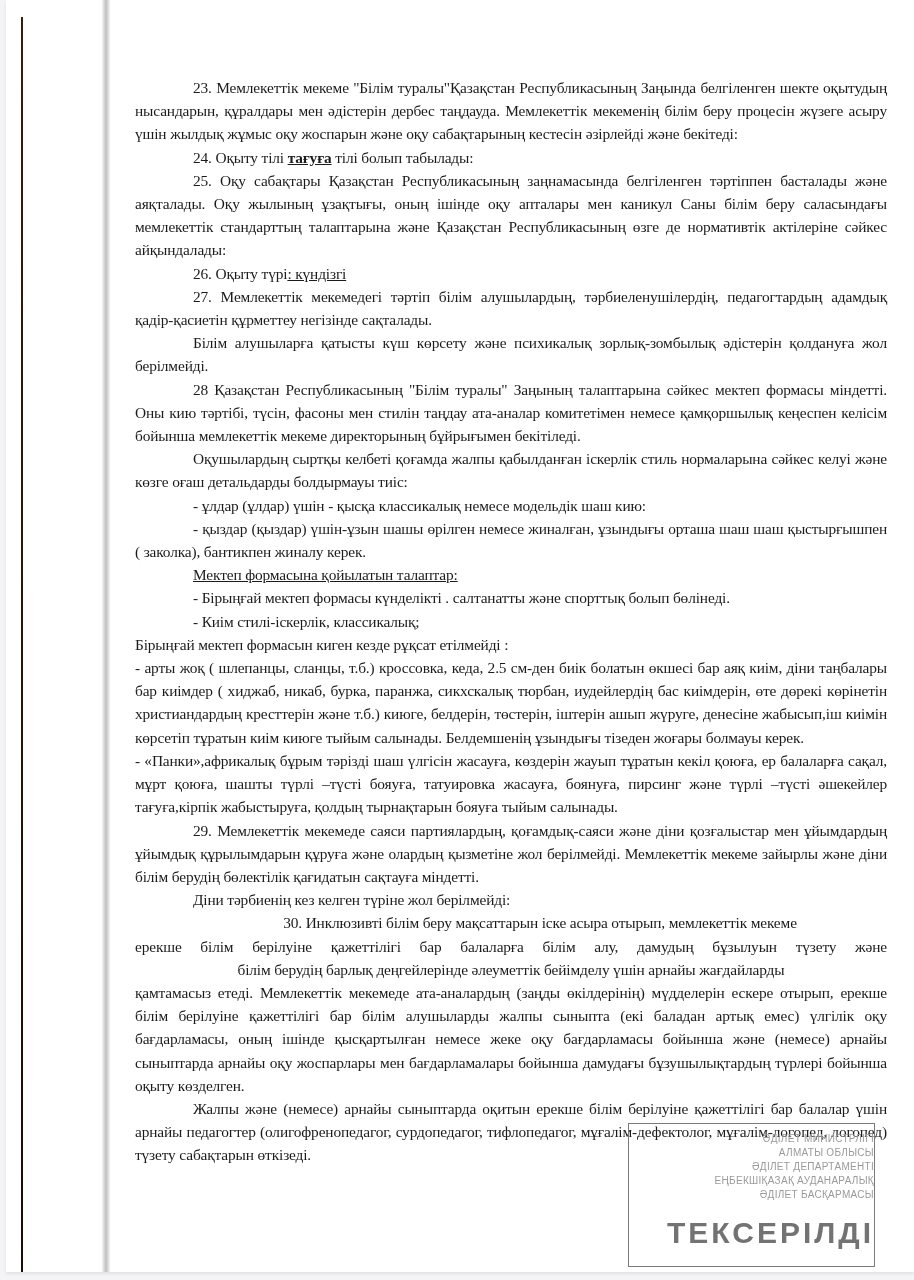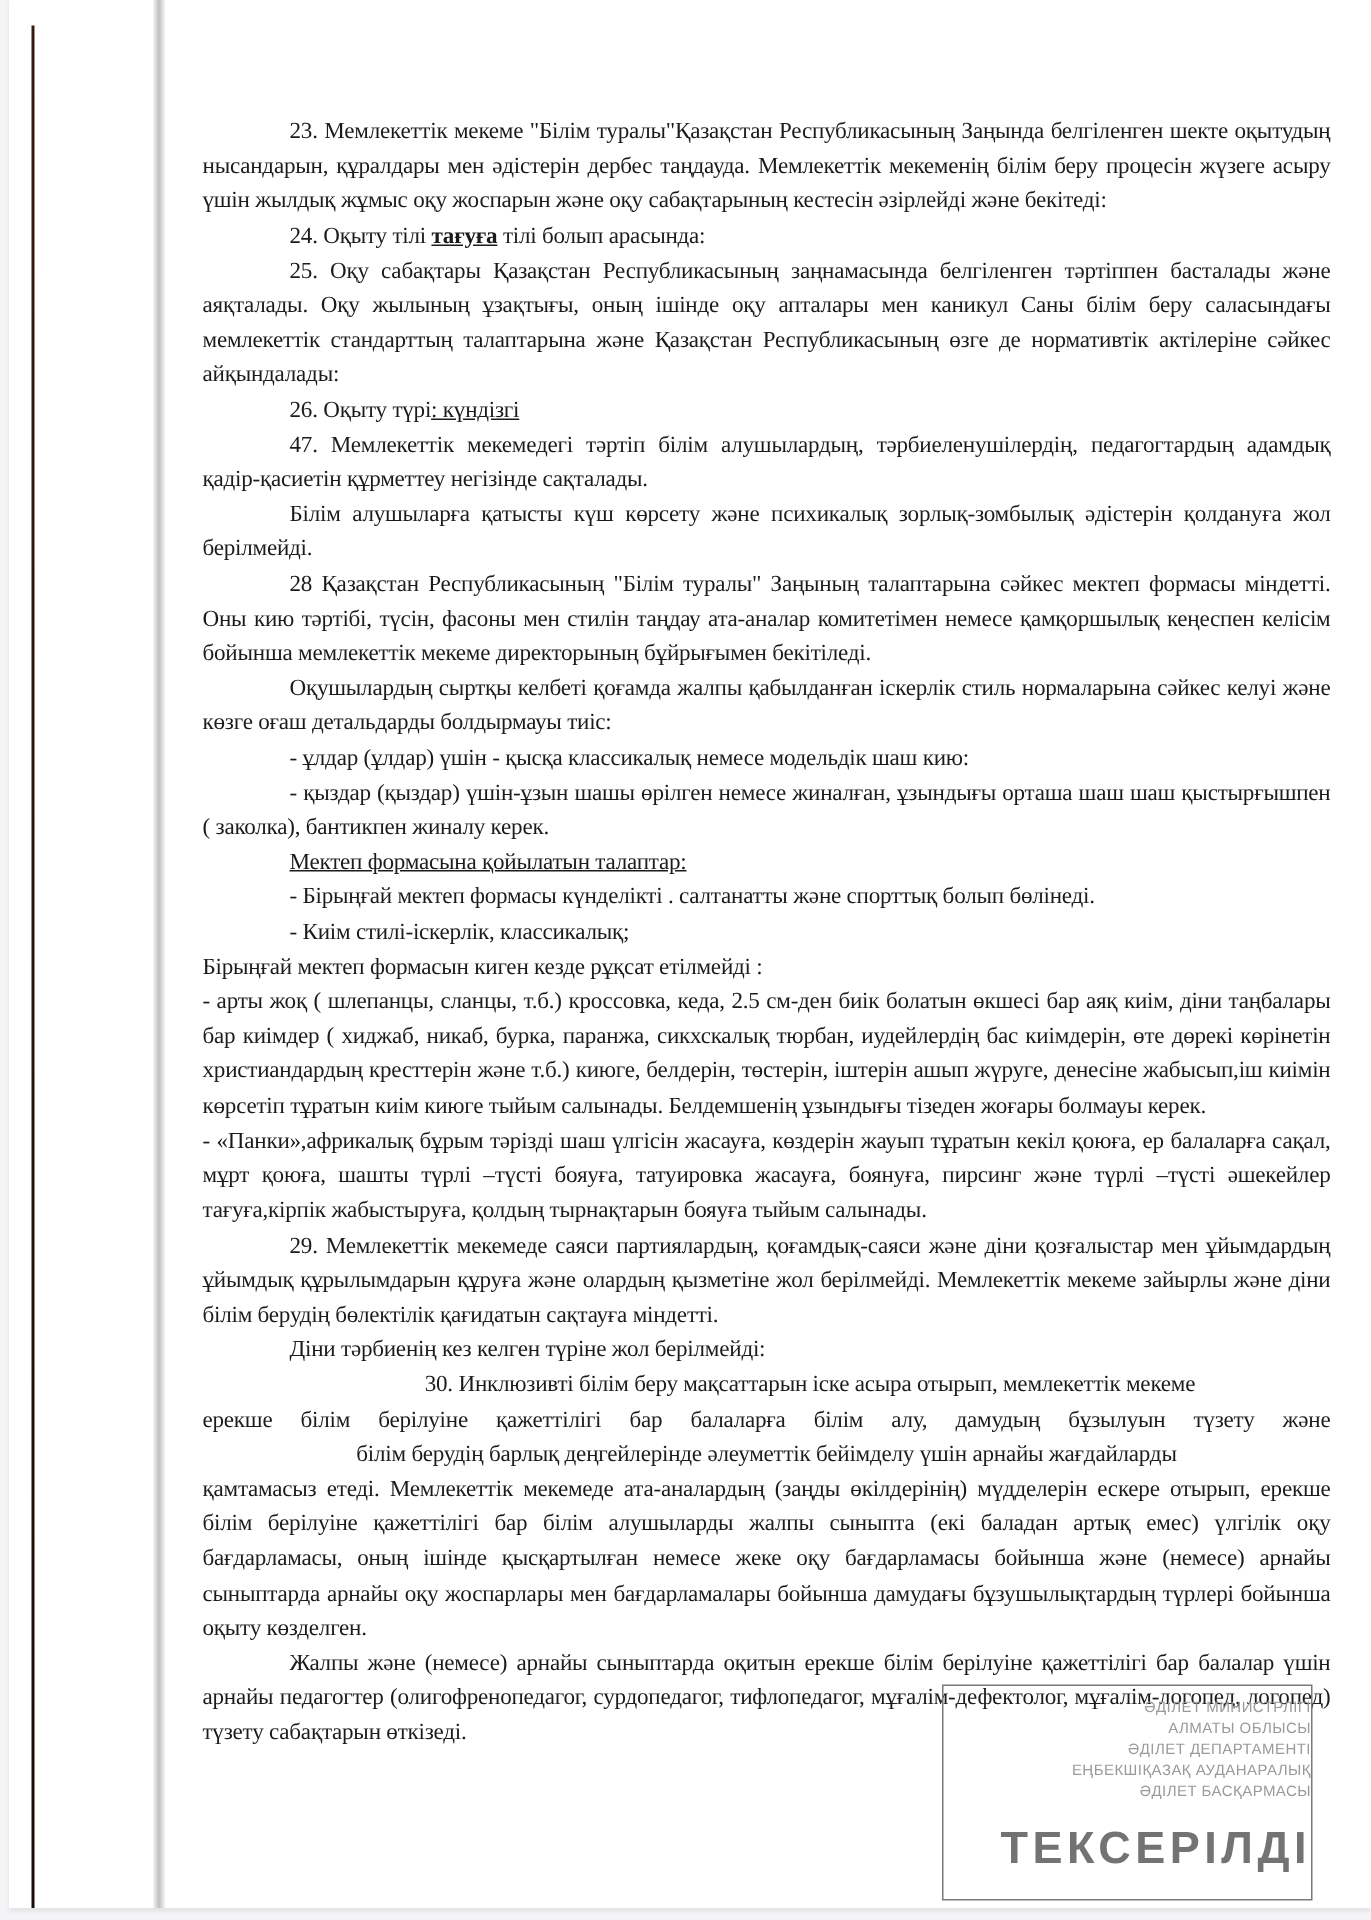--- a/index.html
+++ b/index.html
@@ -49,24 +49,24 @@
 </style>
 </head>
 <body>
 
 <div class="sheet">
   <div class="edge-line"></div>
   <div class="gutter"></div>
 
   <div class="page">
     <p class="ind2">23. Мемлекеттік мекеме "Білім туралы"Қазақстан Республикасының Заңында белгіленген шекте оқытудың нысандарын, құралдары мен әдістерін дербес таңдауда. Мемлекеттік мекеменің білім беру процесін жүзеге асыру үшін жылдық жұмыс оқу жоспарын және оқу сабақтарының кестесін әзірлейді және бекітеді:</p>
-    <p class="ind2"><span>24. Оқыту тілі </span><span class="ub">тағуға</span><span>  тілі болып арасында:</span></p>
+    <p class="ind2"><span>24. Оқыту тілі </span><span class="ub">тағуға</span><span>  тілі болып табылады:</span></p>
     <p class="ind2">25.  Оқу сабақтары Қазақстан Республикасының заңнамасында белгіленген тәртіппен басталады және аяқталады. Оқу жылының ұзақтығы, оның ішінде оқу апталары мен каникул Саны білім беру саласындағы мемлекеттік стандарттың талаптарына және Қазақстан Республикасының өзге де нормативтік актілеріне сәйкес айқындалады:</p>
     <p class="ind2"><span>26. Оқыту түрі</span><span class="u">: күндізгі</span></p>
-    <p class="ind2">47.  Мемлекеттік мекемедегі тәртіп білім алушылардың, тәрбиеленушілердің, педагогтардың адамдық қадір-қасиетін құрметтеу негізінде сақталады.</p>
+    <p class="ind2">27.  Мемлекеттік мекемедегі тәртіп білім алушылардың, тәрбиеленушілердің, педагогтардың адамдық қадір-қасиетін құрметтеу негізінде сақталады.</p>
     <p class="ind2">Білім алушыларға қатысты күш көрсету және психикалық зорлық-зомбылық әдістерін қолдануға жол берілмейді.</p>
     <p class="ind2">28 Қазақстан Республикасының "Білім туралы" Заңының талаптарына сәйкес мектеп формасы міндетті. Оны кию тәртібі, түсін, фасоны мен стилін таңдау ата-аналар комитетімен немесе қамқоршылық кеңеспен келісім бойынша мемлекеттік мекеме директорының бұйрығымен бекітіледі.</p>
     <p class="ind2">Оқушылардың сыртқы келбеті қоғамда жалпы қабылданған іскерлік стиль нормаларына сәйкес келуі және көзге оғаш детальдарды болдырмауы тиіс:</p>
     <p class="li">- ұлдар (ұлдар) үшін - қысқа классикалық немесе модельдік шаш кию:</p>
     <p class="li">- қыздар (қыздар) үшін-ұзын шашы өрілген  немесе жиналған, ұзындығы орташа  шаш шаш қыстырғышпен ( заколка), бантикпен жиналу керек.</p>
     <p class="li"><span class="u">Мектеп формасына қойылатын талаптар:</span></p>
     <p class="li">- Бірыңғай мектеп формасы күнделікті . салтанатты және спорттық болып бөлінеді.</p>
     <p class="li">- Киім стилі-іскерлік, классикалық;</p>
     <p>Бірыңғай мектеп формасын киген кезде рұқсат етілмейді :</p>
     <p>- арты жоқ ( шлепанцы, сланцы, т.б.) кроссовка, кеда, 2.5 см-ден биік болатын өкшесі бар аяқ киім, діни таңбалары бар киімдер ( хиджаб, никаб, бурка, паранжа, сикхскалық тюрбан, иудейлердің бас киімдерін, өте дөрекі көрінетін христиандардың кресттерін және т.б.) киюге, белдерін, төстерін, іштерін ашып жүруге, денесіне жабысып,іш киімін көрсетіп тұратын киім киюге тыйым салынады. Белдемшенің ұзындығы тізеден жоғары болмауы керек.</p>

